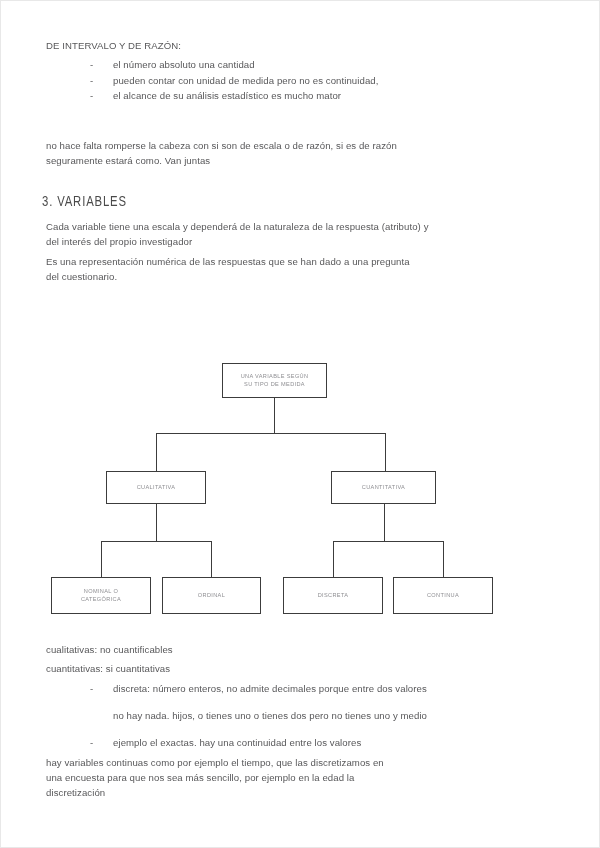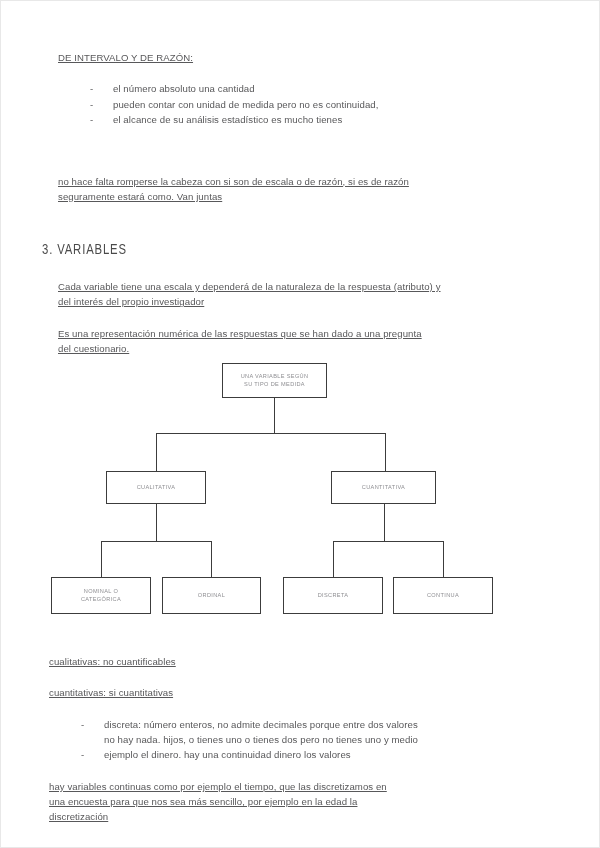--- a/index.html
+++ b/index.html
@@ -31,22 +31,21 @@
 
   
   .line {
     font-size: 9.6px;
     line-height: 15.3px;
     color: #58585a;
     letter-spacing: 0.08px;
     white-space: pre-wrap;
   }
   .para {
-    margin: 16px;
-    text-decoration: underline;
+    margin: 4px;
   }
   .gap-md { height: 15px; }
   .gap-lg { height: 20px; }
 
   
   .dash-list {
     margin: 0;
     padding: 0;
     list-style: none;
   }
@@ -59,20 +58,21 @@
     letter-spacing: 0.08px;
   }
   .dash-item .dash {
     position: absolute;
     left: 48px;
     top: 0;
     color: #58585a;
   }
   .dash-item .cont {
     display: block;
+    margin-top: 12px;
   }
 
   
   .heading {
     font-family: "Liberation Sans", sans-serif;
     font-size: 14.5px;
     line-height: 18px;
     color: #4a4a4a;
     font-weight: 400;
     letter-spacing: 1.1px;
@@ -136,21 +136,21 @@
   .c-ml-drop-b   { left: 210px; top: 188px; height: 36px; }
   
   .c-mr-stem     { left: 383px; top: 151px; height: 37px; }
   .c-mr-bar      { left: 332px; top: 188px; width: 111px; }
   .c-mr-drop-a   { left: 332px; top: 188px; height: 36px; }
   .c-mr-drop-b   { left: 442px; top: 188px; height: 36px; }
 
   
   .lower {
     position: absolute;
-    left: 32px;
+    left: 41px;
     top: 637px;
     width: 520px;
   }
 </style>
 </head>
 <body>
 
 <div class="page">
 
   <div class="content">
@@ -161,21 +161,21 @@
       <li class="dash-item">
         <span class="dash">-</span>
         <span>el número absoluto una cantidad</span>
       </li>
       <li class="dash-item">
         <span class="dash">-</span>
         <span>pueden contar con unidad de medida pero no es continuidad,</span>
       </li>
       <li class="dash-item">
         <span class="dash">-</span>
-        <span>el alcance de su análisis estadístico es mucho tienes</span>
+        <span>el alcance de su análisis estadístico es mucho mator</span>
       </li>
     </ul>
 
     <div class="gap-md"></div>
 
 
     <div class="gap-md"></div>
 
     <div class="line para">no hace falta romperse la cabeza con si son de escala o de razón, si es de razón
 seguramente estará como. Van juntas</div>
@@ -243,21 +243,21 @@
     <div class="line para">cuantitativas: si cuantitativas</div>
 
     <ul class="dash-list">
       <li class="dash-item">
         <span class="dash">-</span>
         <span>discreta: número enteros, no admite decimales porque entre dos valores</span>
         <span class="cont">no hay nada. hijos, o tienes uno o tienes dos pero no tienes uno y medio</span>
       </li>
       <li class="dash-item">
         <span class="dash">-</span>
-        <span class="cont">ejemplo el dinero. hay una continuidad dinero los valores</span>
+        <span class="cont">ejemplo el exactas. hay una continuidad entre los valores</span>
       </li>
     </ul>
 
     <div class="line para">hay variables continuas como por ejemplo el tiempo, que las discretizamos en
 una encuesta para que nos sea más sencillo, por ejemplo en la edad la
 discretización</div>
   </div>
 
 </div>
 

